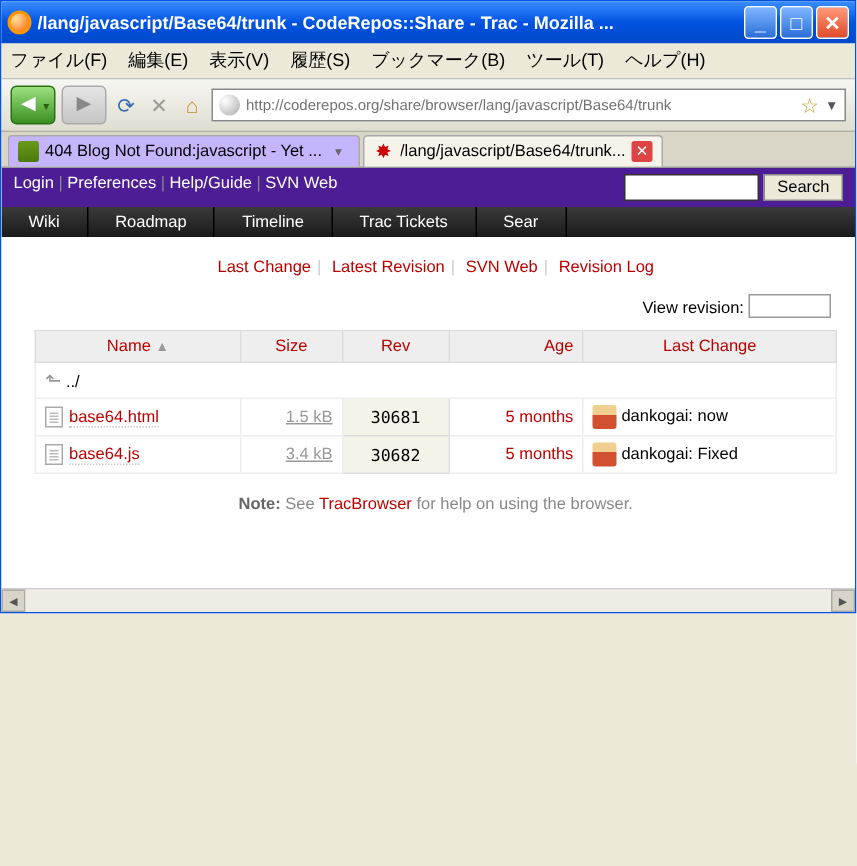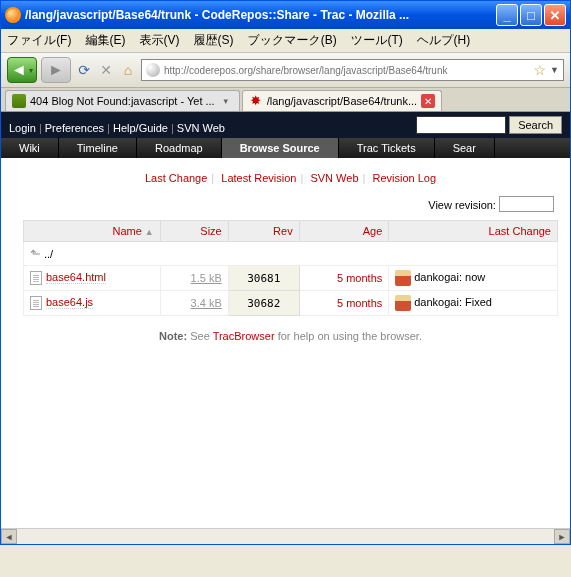--- a/index.html
+++ b/index.html
@@ -1,17 +1,17 @@
 <!DOCTYPE html>
 <html><head>
 <meta charset="utf-8">
 <style>
 * { box-sizing: border-box; margin: 0; padding: 0; }
 body { font-family: "Segoe UI", Tahoma, sans-serif; font-size: 12px; background: #ece9d8; overflow: hidden; }
-.window { width: 571px; height: 545px; background: #fff; display: flex; flex-direction: column; border: 1px solid #0053e1; }
+.window { width: 571px; height: 409px; background: #fff; display: flex; flex-direction: column; border: 1px solid #0053e1; }
 .titlebar { height: 28px; background: linear-gradient(to bottom, #3b8dff 0%, #0053e1 50%, #0048c7 100%); display: flex; align-items: center; padding: 0 4px; color: #fff; font-weight: bold; font-size: 12px; }
 .titlebar-icon { width: 16px; height: 16px; background: #ff9500; border-radius: 8px; margin-right: 4px; position: relative; }
 .titlebar-icon::after { content: ""; position: absolute; inset: 2px; background: radial-gradient(circle at 30% 30%, #ffe0a0, #ff6600); border-radius: 50%; }
 .titlebar-text { flex: 1; white-space: nowrap; overflow: hidden; text-overflow: ellipsis; }
 .winbtns { display: flex; gap: 2px; }
 .winbtn { width: 22px; height: 22px; border: 1px solid #fff; border-radius: 3px; display: flex; align-items: center; justify-content: center; font-weight: bold; color: #fff; font-size: 13px; }
 .winbtn.min, .winbtn.max { background: linear-gradient(to bottom, #7eb6ff, #2a6fd8); }
 .winbtn.close { background: linear-gradient(to bottom, #ff9a7a, #e04a2a); }
 .menubar { background: #ece9d8; padding: 3px 6px; display: flex; gap: 14px; font-size: 12px; border-bottom: 1px solid #c0c0c0; }
 .menubar-spacer { flex: 1; }
@@ -25,48 +25,48 @@
 .tbicon { width: 18px; height: 18px; display: flex; align-items: center; justify-content: center; font-size: 14px; }
 .reload { color: #3a6db0; }
 .stop { color: #999; }
 .home { color: #c09030; }
 .urlbar { flex: 1; height: 22px; background: #fff; border: 1px solid #888; display: flex; align-items: center; padding: 0 4px; gap: 4px; }
 .urlbar-icon { width: 14px; height: 14px; background: radial-gradient(circle at 30% 30%, #fff, #aaa); border-radius: 50%; }
 .urlbar-text { flex: 1; font-size: 10px; white-space: nowrap; overflow: hidden; color: #737373; }
 .star { color: #c0a030; font-size: 14px; }
 .dd-small { font-size: 9px; color: #555; }
 .tabbar { background: #d9d6c8; padding: 2px 4px 0; display: flex; gap: 2px; border-bottom: 1px solid #999; }
-.tab { background: #e5e5e5; border: 1px solid #aaa; border-bottom: none; padding: 3px 6px; display: flex; align-items: center; gap: 4px; font-size: 11px; max-width: 260px; border-radius: 3px 3px 0 0; }
+.tab { background: #c4b5fd; border: 1px solid #aaa; border-bottom: none; padding: 3px 6px; display: flex; align-items: center; gap: 4px; font-size: 11px; max-width: 260px; border-radius: 3px 3px 0 0; }
 .tab.active { background: #f5f3ea; }
 .tab-icon { width: 14px; height: 14px; display: inline-block; }
 .tab-icon.ei { background: linear-gradient(to bottom, #6a9a1a, #4a7a0a); border-radius: 2px; }
 .tab-icon.paw { color: #cc0000; font-size: 13px; line-height: 14px; text-align: center; }
 .tab-text { white-space: nowrap; overflow: hidden; text-overflow: ellipsis; flex: 1; }
 .tab-close { width: 14px; height: 14px; background: #d44; color: #fff; font-size: 10px; display: flex; align-items: center; justify-content: center; border-radius: 2px; }
 .tab-dd { width: 14px; height: 14px; font-size: 9px; color: #666; display: flex; align-items: center; justify-content: center; }
 .content { flex: 1; background: #fff; overflow: hidden; position: relative; }
-.tracbar { background: #0f172a; color: #fff; padding: 4px 8px; display: flex; align-items: flex-end; gap: 3px; font-size: 11px; }
+.tracbar { background: #4c1d95; color: #fff; padding: 4px 8px; display: flex; align-items: flex-start; gap: 3px; font-size: 11px; }
 .tracbar a { color: #fff; text-decoration: none; }
 .tracbar .sep { color: #888; }
 .tracbar-spacer { flex: 1; }
 .searchbox { width: 90px; height: 18px; background: #fff; border: 1px solid #333; }
 .searchbtn { background: #ece9d8; border: 1px solid #888; padding: 2px 8px; font-size: 11px; }
 .navstrip { background: linear-gradient(to bottom, #3a3a3a, #1a1a1a); display: flex; font-size: 11px; color: #fff; }
 .navstrip div { padding: 4px 18px; border-right: 1px solid #000; }
 .navstrip .active { background: #5a5a5a; font-weight: bold; }
 .page { padding: 14px 12px 8px 22px; }
 .actions { text-align: center; font-size: 11px; color: #999; margin-bottom: 12px; }
 .actions a { color: #b00; text-decoration: none; }
 .actions .asep { color: #ccc; margin: 0 4px; }
 .breadcrumb { font-size: 42px; color: #b3b3b3; line-height: 1.25; margin-bottom: 50px; font-weight: normal; letter-spacing: -1px; }
 .breadcrumb a { color: #b3b3b3; text-decoration: none; }
 .viewrev { text-align: right; font-size: 11px; margin-bottom: 8px; padding-right: 4px; }
 .viewrev input { width: 55px; height: 16px; border: 1px solid #999; }
 .filetable { width: 100%; border-collapse: collapse; font-size: 11px; }
-.filetable th { background: #eee; border: 1px solid #ddd; padding: 4px 6px; text-align: right; font-weight: normal; }
+.filetable th { background: #eee; border: 1px solid #ddd; padding: 4px 6px; text-align: center; font-weight: normal; }
 .filetable th a { color: #b00; text-decoration: none; }
 .filetable th .sortarr { color: #999; font-size: 9px; }
 .filetable td { border: 1px solid #eee; padding: 4px 6px; }
 .filetable .size { text-align: right; color: #999; text-decoration: underline; }
 .filetable .rev { text-align: center; background: #f3f3e8; border: 1px solid #ddd; font-family: monospace; }
 .filetable .age { text-align: right; }
 .filetable .age a, .filetable .name a { color: #b00; text-decoration: none; }
 .filetable .name a { border-bottom: 1px dotted #ccc; }
 .parent-icon { color: #999; font-size: 13px; }
 .file-icon { display: inline-block; width: 12px; height: 14px; background: #fff; border: 1px solid #aaa; position: relative; vertical-align: middle; margin-right: 4px; }
@@ -146,23 +146,22 @@
         <span class="sep">|</span>
       <a>Help/Guide</a>
         <span class="sep">|</span>
       <a>SVN Web</a>
       <span class="tracbar-spacer"></span>
       <input class="searchbox" style="">
       <button class="searchbtn">Search</button>
     </div>
     <div class="navstrip">
       <div>Wiki</div>
+      <div>Roadmap</div>
       <div>Timeline</div>
-      <div>Roadmap</div>
-      <div class="active">Browse Source</div>
       <div>Trac Tickets</div>
       <div>Sear</div>
     </div>
 
     <div class="page">
       <div class="actions">
         <a>Last Change</a><span class="asep">|</span>
         <a>Latest Revision</a><span class="asep">|</span>
         <a>SVN Web</a><span class="asep">|</span>
         <a>Revision Log</a>

